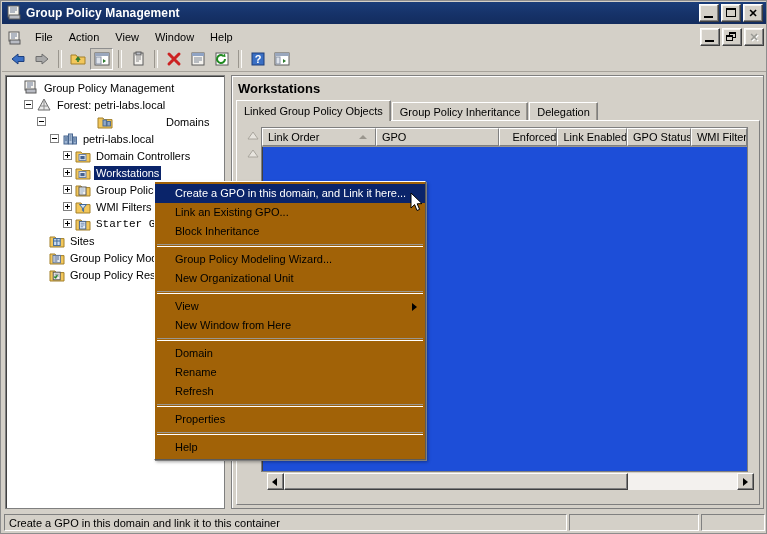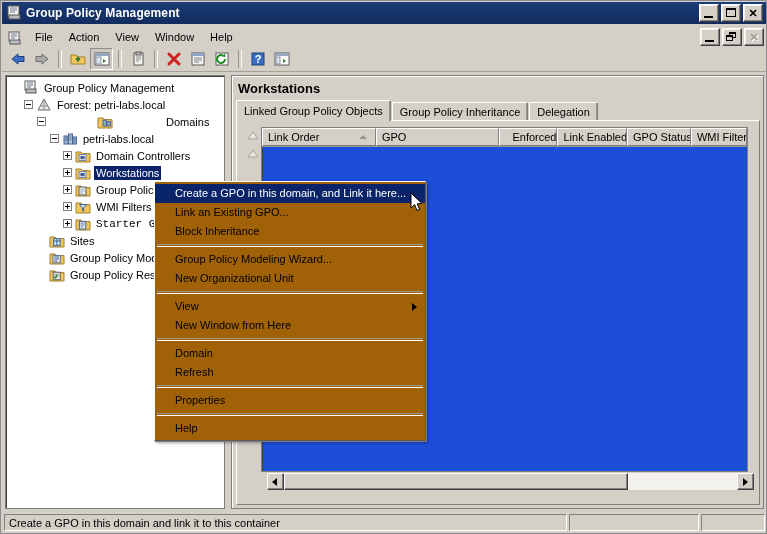--- a/index.html
+++ b/index.html
@@ -629,20 +629,21 @@
       <div class="ctxitem"><span>Link an Existing GPO...</span></div>
       <div class="ctxitem"><span>Block Inheritance</span></div>
       <div class="ctxsep"></div>
       <div class="ctxitem"><span>Group Policy Modeling Wizard...</span></div>
       <div class="ctxitem"><span>New Organizational Unit</span></div>
       <div class="ctxsep"></div>
       <div class="ctxitem"><span>View</span><span class="submenu-arrow"></span></div>
       <div class="ctxitem"><span>New Window from Here</span></div>
       <div class="ctxsep"></div>
       <div class="ctxitem"><span>Domain</span></div>
+      <div class="ctxitem"><span>Rename</span></div>
       <div class="ctxitem"><span>Refresh</span></div>
       <div class="ctxsep"></div>
       <div class="ctxitem"><span>Properties</span></div>
       <div class="ctxsep"></div>
       <div class="ctxitem"><span>Help</span></div>
     </div>
 
   <div class="cursor">
     <svg width="14" height="22" viewBox="0 0 14 22">
       <path d="M1 1 L1 16 L4.6 12.6 L7 18.5 L9.6 17.4 L7.2 11.8 L12 11.6 Z" fill="#fff" stroke="#000" stroke-width="1"></path>

